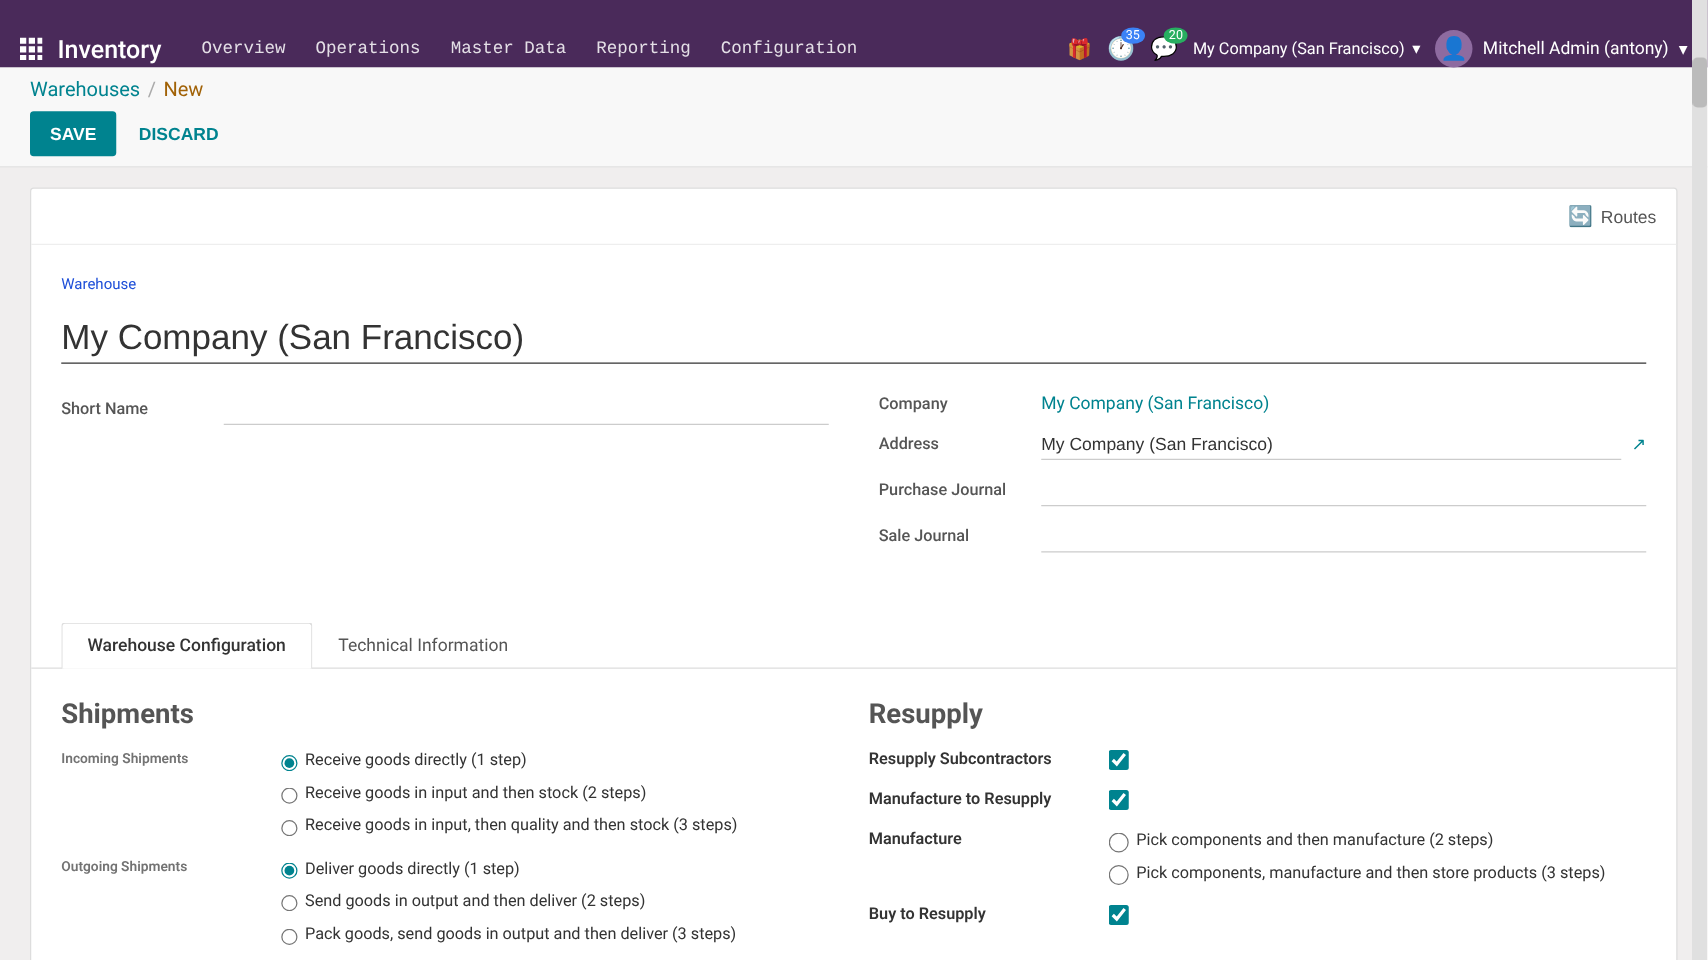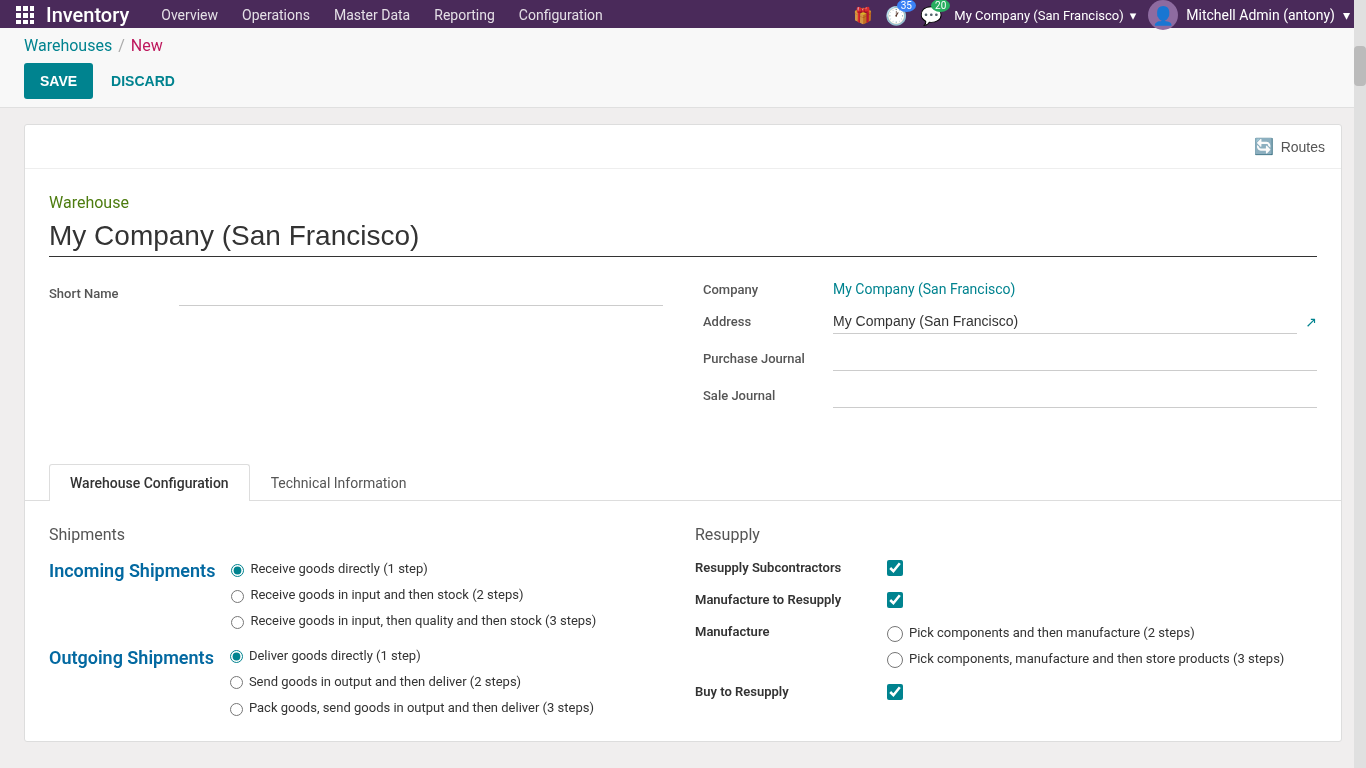--- a/index.html
+++ b/index.html
@@ -2,60 +2,60 @@
 <html><head>
   <meta charset="utf-8">
   <style>
     * { box-sizing: border-box; margin: 0; padding: 0; }
     body { font-family: -apple-system, BlinkMacSystemFont, 'Segoe UI', Roboto, sans-serif; font-size: 14px; background: #f0eeee; color: #333; }
 
     
     .topnav {
       background: #4a2a5a;
       display: flex;
-      align-items: flex-start;
+      align-items: flex-end;
       padding: 0 16px;
-      height: 28px;
+      height: 54px;
       color: white;
     }
     .topnav-grid { display: flex; align-items: center; width: 100%; }
     .topnav-apps { margin-right: 12px; cursor: pointer; display: flex; align-items: center; }
     .topnav-brand { font-size: 20px; font-weight: 500; color: white; margin-right: 32px; }
-    .topnav-menu { display: flex; gap: 24px; flex: 1; }
+    .topnav-menu { display: flex; gap: 24px; flex: 1; font-family: Liberation Mono, monospace; }
     .topnav-menu a { color: rgba(255,255,255,0.85); text-decoration: none; font-size: 14px; cursor: pointer; padding: 4px 0; }
     .topnav-right { display: flex; align-items: center; gap: 12px; }
     .topnav-icon { color: rgba(255,255,255,0.8); cursor: pointer; font-size: 16px; }
     .badge-btn { position: relative; display: flex; align-items: center; cursor: pointer; }
     .badge { background: #3b82f6; color: white; border-radius: 50%; font-size: 10px; padding: 1px 4px; position: absolute; top: -6px; right: -8px; }
     .badge-green { background: #27ae60; }
     .company-selector { display: flex; align-items: center; gap: 6px; color: white; cursor: pointer; font-size: 13px; }
     .user-info { display: flex; align-items: center; gap: 8px; cursor: pointer; }
     .avatar { width: 30px; height: 30px; border-radius: 50%; background: #8e6ba0; display: flex; align-items: center; justify-content: center; color: white; font-size: 12px; overflow: hidden; }
 
     
     .breadcrumb-bar { background: #f8f8f8; padding: 8px 24px; display: flex; flex-direction: column; gap: 8px; border-bottom: 1px solid #e0e0e0; }
     .breadcrumb { display: flex; align-items: center; gap: 6px; font-size: 16px; color: #555; }
     .breadcrumb a { color: #00838f; text-decoration: none; }
     .breadcrumb-sep { color: #aaa; }
-    .breadcrumb-current { color: #be185d; }
+    .breadcrumb-current { color: #a16207; }
     .toolbar { display: flex; gap: 8px; }
     .btn-save { background: #00838f; color: white; border: none; padding: 10px 16px; border-radius: 3px; cursor: pointer; font-size: 14px; font-weight: 600; }
     .btn-discard { background: transparent; color: #00838f; border: none; padding: 6px 10px; cursor: pointer; font-size: 14px; font-weight: 600; }
 
     
     .main-content { padding: 16px 24px; }
     .form-card { background: white; border: 1px solid #ddd; border-radius: 3px; }
 
     
     .card-header-area { display: flex; justify-content: flex-end; padding: 12px 16px; border-bottom: 1px solid #eee; }
     .routes-btn { display: flex; align-items: center; gap: 6px; color: #555; cursor: pointer; font-size: 14px; background: none; border: none; }
 
     
     .form-body { padding: 24px; }
-    .field-label-sm { font-size: 16px; color: #4d7c0f; margin-bottom: 4px; }
+    .field-label-sm { font-size: 12px; color: #1d4ed8; margin-bottom: 16px; }
     .warehouse-title { font-size: 28px; font-weight: 400; border: none; border-bottom: 1px solid #333; width: 100%; padding: 4px 0; margin-bottom: 24px; color: #333; outline: none; }
     
     .form-fields { display: grid; grid-template-columns: 1fr 1fr; gap: 0 40px; margin-bottom: 20px; }
     .field-row { display: flex; align-items: center; margin-bottom: 12px; }
     .field-name { font-size: 13px; color: #555; min-width: 130px; font-weight: 500; }
     .field-value { flex: 1; }
     .field-input { width: 100%; border: none; border-bottom: 1px solid #ccc; padding: 4px 0; font-size: 14px; outline: none; color: #333; }
     .field-link { color: #00838f; text-decoration: none; font-size: 14px; }
     .select-wrapper { display: flex; align-items: center; gap: 4px; }
     .field-select { flex: 1; border: none; border-bottom: 1px solid #ccc; padding: 4px 0; font-size: 14px; appearance: none; background: white; outline: none; color: #333; }
@@ -64,22 +64,22 @@
     
     .tabs { display: flex; border-bottom: 1px solid #ddd; padding: 0 24px; }
     .tab { padding: 10px 20px; cursor: pointer; font-size: 14px; color: #555; border: 1px solid transparent; border-bottom: none; margin-bottom: -1px; }
     .tab.active { border-color: #ddd; border-bottom-color: white; background: white; color: #333; font-weight: 500; border-radius: 3px 3px 0 0; }
 
     
     .tab-content { padding: 24px; }
     .two-col { display: grid; grid-template-columns: 1fr 1fr; gap: 24px; }
 
     
-    .section-title { font-size: 16px; font-weight: 400; color: #555; margin-bottom: 16px; }
-    .shipment-label { font-size: 18px; font-weight: 600; color: #0369a1; margin-bottom: 8px; min-width: 160px; display: inline-block; vertical-align: top; }
+    .section-title { font-size: 22px; font-weight: 700; color: #555; margin-bottom: 16px; }
+    .shipment-label { font-size: 11px; font-weight: 600; color: #737373; margin-bottom: 8px; min-width: 160px; display: inline-block; vertical-align: top; }
     .shipment-options { display: inline-flex; flex-direction: column; gap: 8px; }
     .shipment-row { display: flex; gap: 16px; }
     .radio-option { display: flex; align-items: center; gap: 6px; font-size: 13px; color: #333; cursor: pointer; line-height: 1.4; }
     .radio-option input[type="radio"] { margin-top: 2px; accent-color: #00838f; }
 
     
     .resupply-row { display: flex; align-items: flex-start; margin-bottom: 16px; gap: 12px; }
     .resupply-label { font-size: 13px; font-weight: 600; color: #333; min-width: 180px; }
     .checkbox-teal { width: 16px; height: 16px; accent-color: #00838f; cursor: pointer; }
     .resupply-options { display: flex; flex-direction: column; gap: 8px; }

